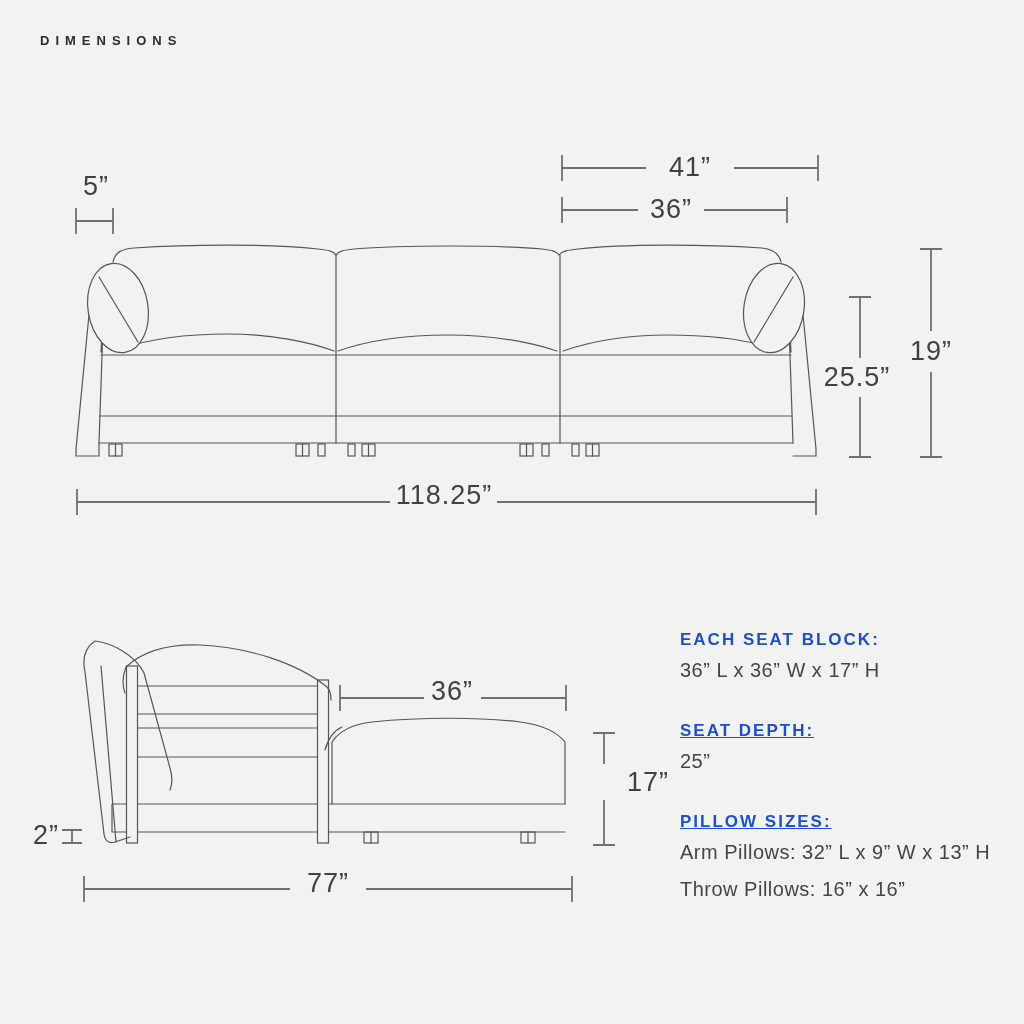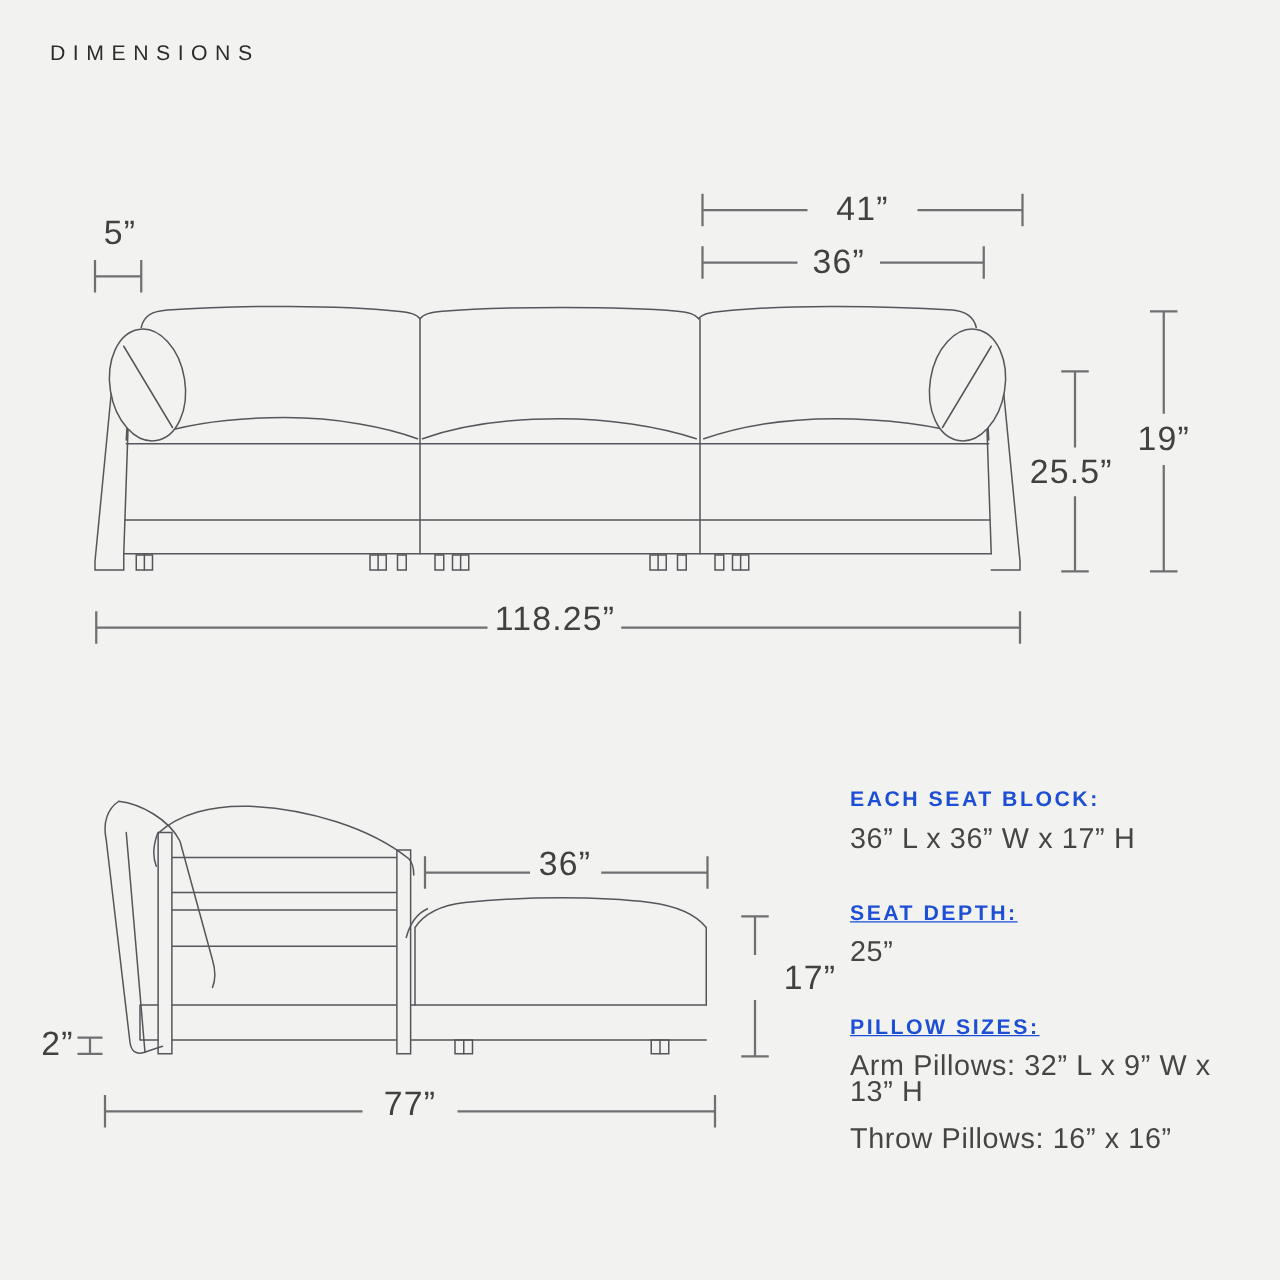--- a/index.html
+++ b/index.html
@@ -5,36 +5,36 @@
   html,body{margin:0;padding:0;}
   body{
     width:1024px;height:1024px;position:relative;overflow:hidden;
     background:#f2f2f1;
     font-family:"Liberation Sans","DejaVu Sans",sans-serif;
     color:#3c3c3b;
   }
   .page{position:absolute;inset:0;}
   .page-title{
     position:absolute;left:40px;top:33px;margin:0;
-    font-size:17px;font-weight:400;letter-spacing:6px;color:#2c2c2b;
+    font-size:13px;font-weight:700;letter-spacing:6px;color:#2c2c2b;
   }
   svg.lineart{position:absolute;left:0;top:0;}
   .dim-label{
     position:absolute;transform:translateX(-50%);
     font-size:27px;font-weight:400;color:#414140;letter-spacing:1px;
     white-space:nowrap;
   }
   .specs{position:absolute;left:680px;top:630px;width:330px;}
   .spec-heading{
     font-size:17px;font-weight:700;letter-spacing:2px;color:#1d4ed8;
     margin:0 0 10px 0;
   }
   .spec-heading.gap{margin-top:40px;text-decoration:underline;}
   .spec-value{
-    font-size:23px;font-weight:400;color:#454543;letter-spacing:0.5px;
+    font-size:20px;font-weight:400;color:#454543;letter-spacing:0.5px;
     margin:0 0 16px 0;line-height:21px;
   }
 </style>
 </head>
 <body>
 
 <div class="page">
 
   <h1 class="page-title">DIMENSIONS</h1>
 

